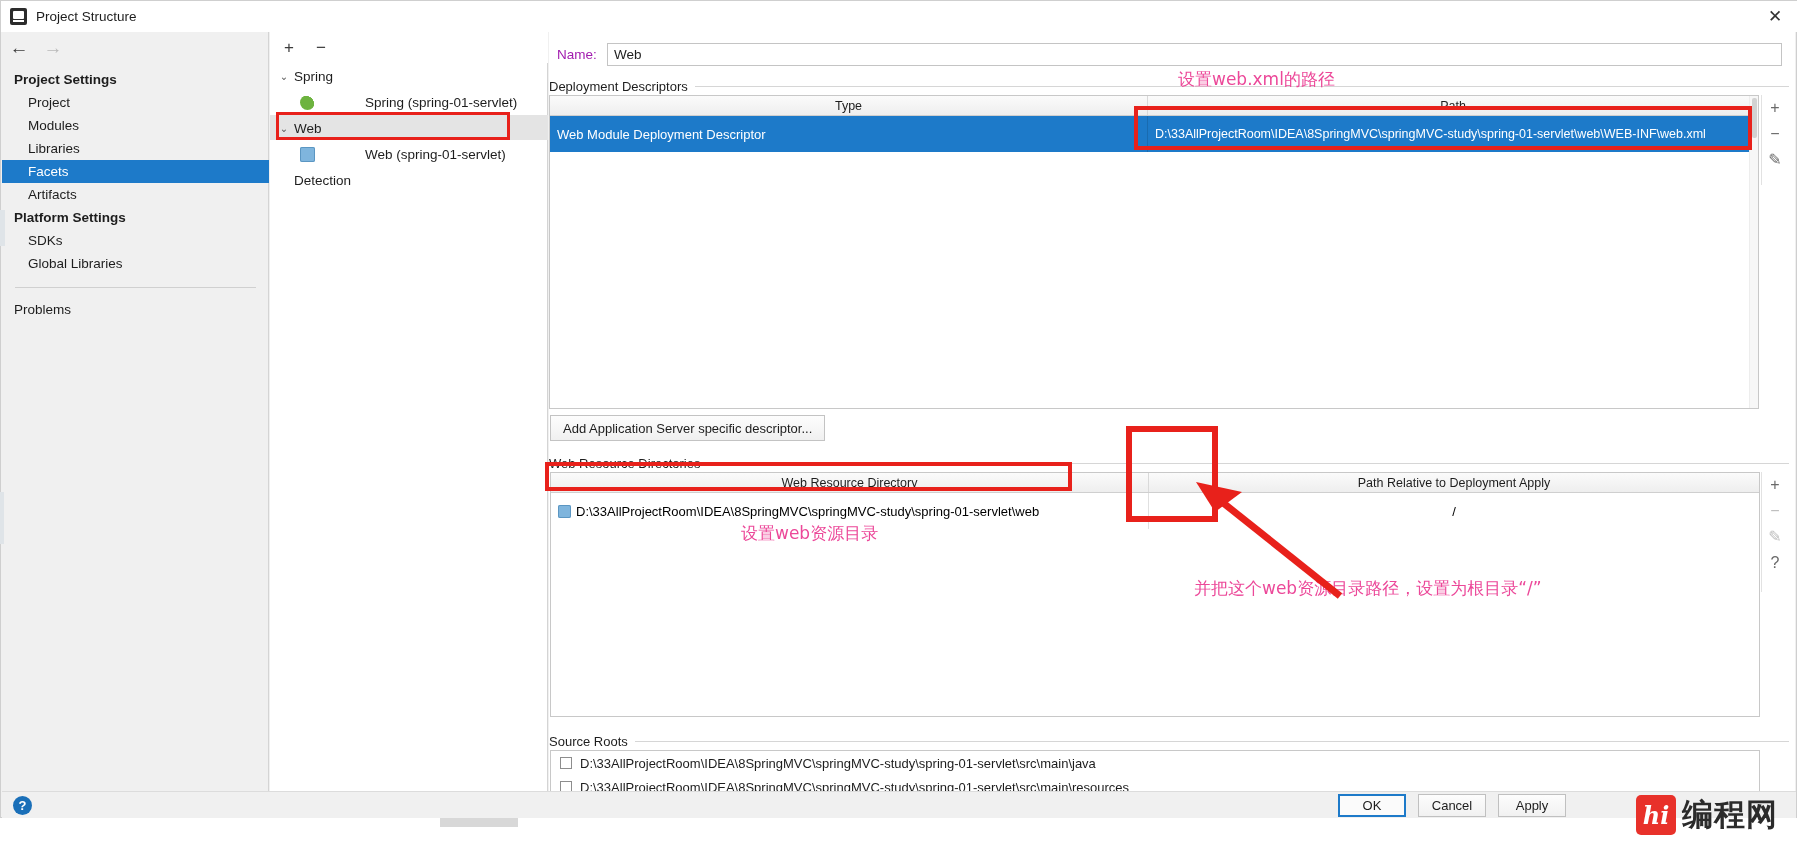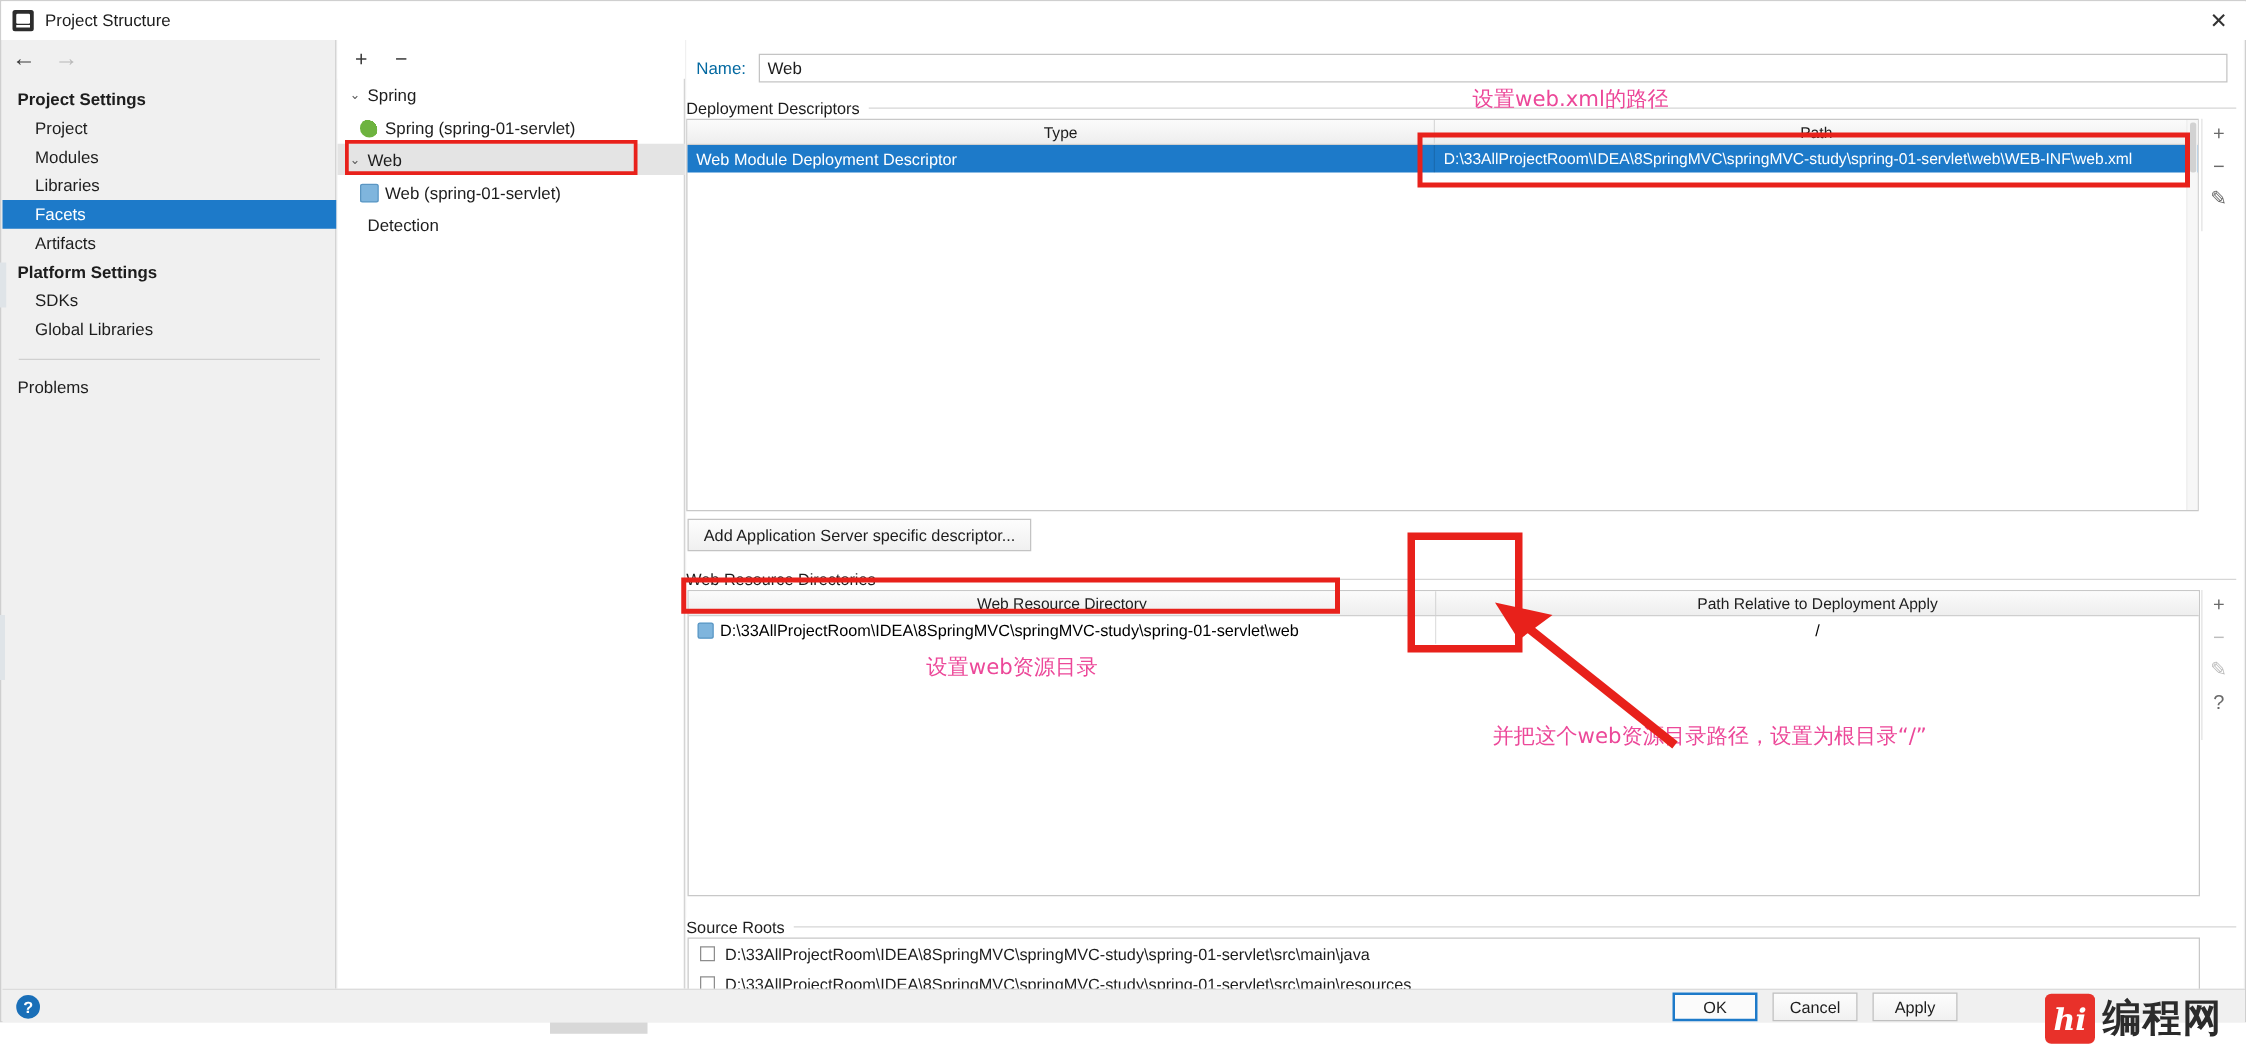--- a/index.html
+++ b/index.html
@@ -87,21 +87,21 @@
     width: 26px; height: 26px; margin-left: 6px;
     display: flex; align-items: center; justify-content: center;
     font-size: 17px; color: #3b3b3b; line-height: 1;
   }
   #tree-body { position: absolute; left: 0; top: 31px; width: 278px; }
   .tree-row {
     height: 26px; display: flex; align-items: center;
     font-size: 13.5px; color: #1d1d1d; white-space: nowrap;
   }
   .tree-row.lvl0 { padding-left: 6px; }
-  .tree-row.lvl1 { padding-left: 18px; }
+  .tree-row.lvl1 { padding-left: 30px; gap: 45px; }
   .tree-row.lvl1b { padding-left: 24px; }
   .chev {
     width: 16px; display: inline-block; text-align: center;
     color: #5a5a5a; font-size: 10px; margin-right: 2px;
   }
   .leaf-ico { width: 15px; height: 15px; margin-right: 5px; flex: none; position: relative; }
   .leaf-ico.spring {
     background: radial-gradient(circle at 40% 60%, #6db33f 0 62%, transparent 63%);
     border-radius: 50% 10% 50% 50%;
   }
@@ -117,21 +117,21 @@
   
   #content {
     position: absolute; left: 548px; top: 31px; right: 1px; height: 759px;
     background: #ffffff;
   }
 
   #name-row {
     position: absolute; left: 0; top: 8px; width: 100%; height: 28px;
     display: flex; align-items: center;
   }
-  #name-label { font-size: 13.5px; color: #0369a1; width: 58px; padding-left: 8px; }
+  #name-label { font-size: 13.5px; color: #a21caf; width: 58px; padding-left: 8px; }
   #name-input {
     height: 23px; width: 1175px;
     border: 1px solid #c4c4c4; background: #ffffff;
     font-size: 13.5px; color: #1d1d1d; padding: 0 6px;
     font-family: inherit;
   }
 
   .sec-label {
     position: absolute; font-size: 13px; color: #1d1d1d; background: #ffffff;
     padding-right: 7px; z-index: 3;
@@ -146,21 +146,21 @@
     border: 1px solid #c8c8c8;
   }
   .tbl-head {
     display: flex; height: 20px; background: linear-gradient(#fbfbfb, #eeeeee);
     border-bottom: 1px solid #cfcfcf;
     font-size: 12.5px; color: #1d1d1d;
   }
   .th { display: flex; align-items: center; justify-content: center; height: 19px; }
   .th + .th { border-left: 1px solid #d9d9d9; }
   .tbl-row {
-    display: flex; height: 22px; font-size: 13px; align-items: stretch;
+    display: flex; height: 36px; font-size: 13px; align-items: stretch;
   }
   .tbl-row.sel { background: #1d7ac9; color: #ffffff; }
   .td { display: flex; align-items: center; padding: 0 7px; overflow: hidden; white-space: nowrap; }
   .td + .td { border-left: 1px solid rgba(0,0,0,0.12); }
   .td.ctr { justify-content: center; padding: 0; }
 
   .side-tools {
     position: absolute; width: 27px;
     display: flex; flex-direction: column; align-items: center;
     border-left: 1px solid #e2e2e2;

